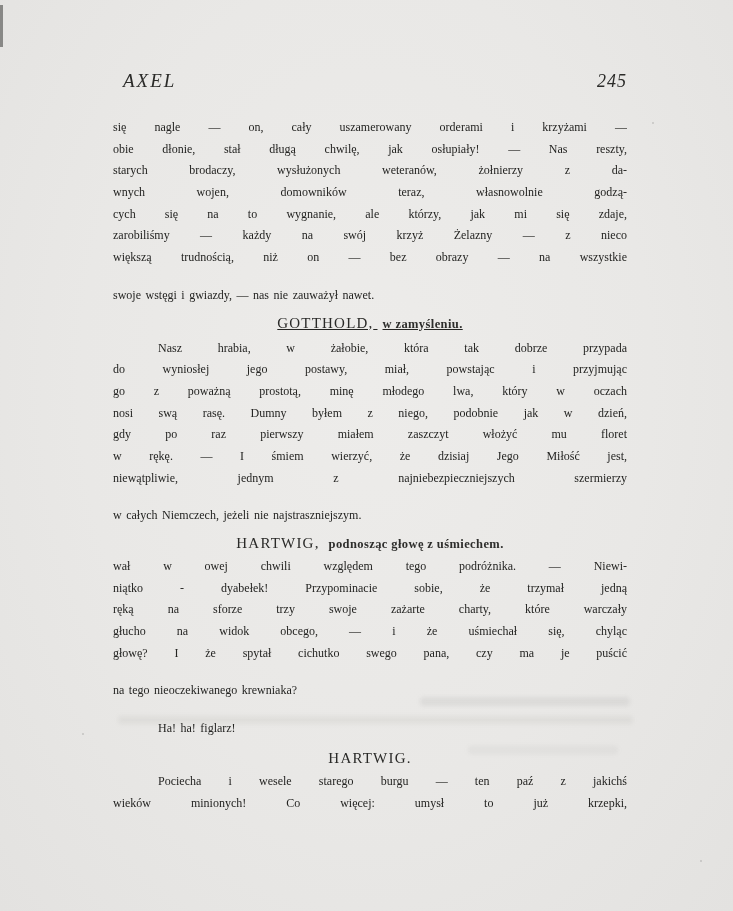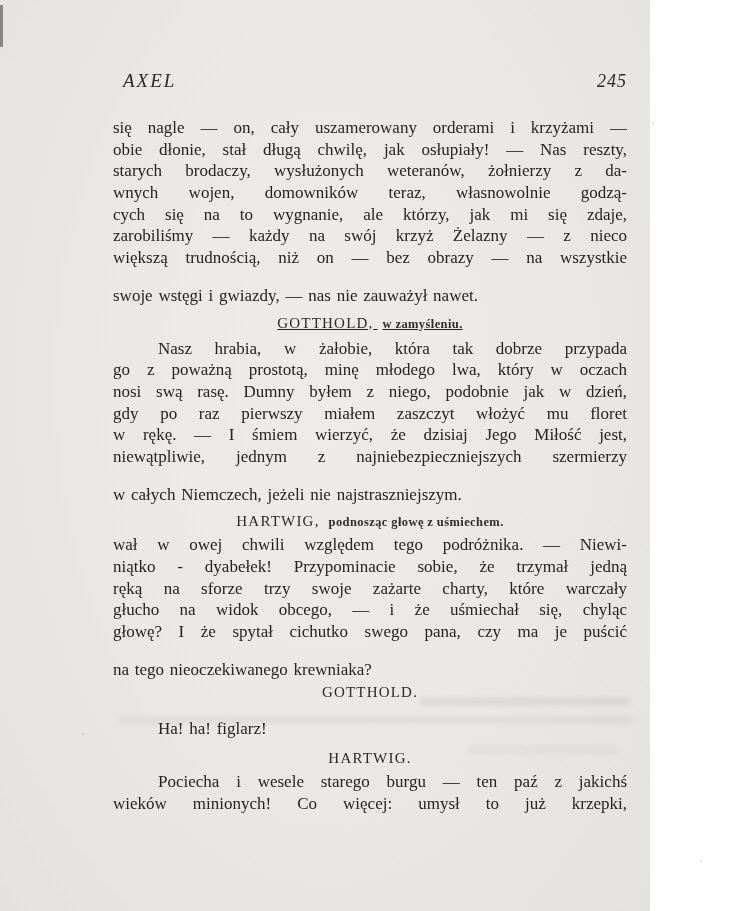--- a/index.html
+++ b/index.html
@@ -3,21 +3,21 @@
 <meta charset="utf-8">
 <style>
   html, body { margin: 0; padding: 0; }
   body {
     width: 733px; height: 911px;
     font-family: "Liberation Serif", "DejaVu Serif", serif;
     overflow: hidden;
   }
   .page {
     position: relative;
-    width: 650px; height: 911px;
+    width: 733px; height: 911px;
     background: radial-gradient(ellipse at 50% 42%, #edecea 0%, #e9e8e6 55%, #e3e2e0 100%);
     color: #242422;
   }
   .column {
     position: absolute;
     left: 113px; top: 70px;
     width: 514px;
   }
   .header-row {
     display: flex;
@@ -34,21 +34,21 @@
     color: #2b2b29;
   }
   .page-number {
     font-style: italic;
     font-size: 18px;
     letter-spacing: 1px;
     color: #2b2b29;
   }
   .para { margin: 0; }
   .ln {
-    font-size: 17px;
+    font-size: 12px;
     line-height: 21.7px;
     height: 21.7px;
     word-spacing: 1.5px;
     text-align: justify;
     text-align-last: justify;
     white-space: normal;
     overflow: hidden;
   }
   .ln.end { text-align-last: left; margin-top: 16px; }
   .ln.ind { text-indent: 45px; }
@@ -130,20 +130,21 @@
       <div class="ln end">swoje wstęgi i gwiazdy, — nas nie zauważył nawet.</div>
     </div>
 
     <div class="speaker-heading h1m">
       <span class="speaker-name">GOTTHOLD,</span>
       <span class="stage-direction">w zamyśleniu.</span>
     </div>
 
     <div class="para">
       <div class="ln ind">Nasz hrabia, w żałobie, która tak dobrze przypada</div>
+      <div class="ln">do wyniosłej jego postawy, miał, powstając i przyjmując</div>
       <div class="ln">go z poważną prostotą, minę młodego lwa, który w oczach</div>
       <div class="ln">nosi swą rasę. Dumny byłem z niego, podobnie jak w dzień,</div>
       <div class="ln">gdy po raz pierwszy miałem zaszczyt włożyć mu floret</div>
       <div class="ln">w rękę. — I śmiem wierzyć, że dzisiaj Jego Miłość jest,</div>
       <div class="ln">niewątpliwie, jednym z najniebezpieczniejszych szermierzy</div>
       <div class="ln end">w całych Niemczech, jeżeli nie najstraszniejszym.</div>
     </div>
 
     <div class="speaker-heading h2m">
       <span class="speaker-name">HARTWIG,</span>
@@ -152,23 +153,20 @@
 
     <div class="para">
       <div class="ln">wał w owej chwili względem tego podróżnika. — Niewi-</div>
       <div class="ln">niątko - dyabełek! Przypominacie sobie, że trzymał jedną</div>
       <div class="ln">ręką na sforze trzy swoje zażarte charty, które warczały</div>
       <div class="ln">głucho na widok obcego, — i że uśmiechał się, chyląc</div>
       <div class="ln">głowę? I że spytał cichutko swego pana, czy ma je puścić</div>
       <div class="ln end">na tego nieoczekiwanego krewniaka?</div>
     </div>
 
-    <div class="speaker-heading h3m">
-      <span class="speaker-name">GOTTHOLD.</span>
-    </div>
 
     <div class="para">
       <div class="ln end ind">Ha! ha! figlarz!</div>
     </div>
 
     <div class="speaker-heading h4m">
       <span class="speaker-name">HARTWIG.</span>
     </div>
 
     <div class="para">

